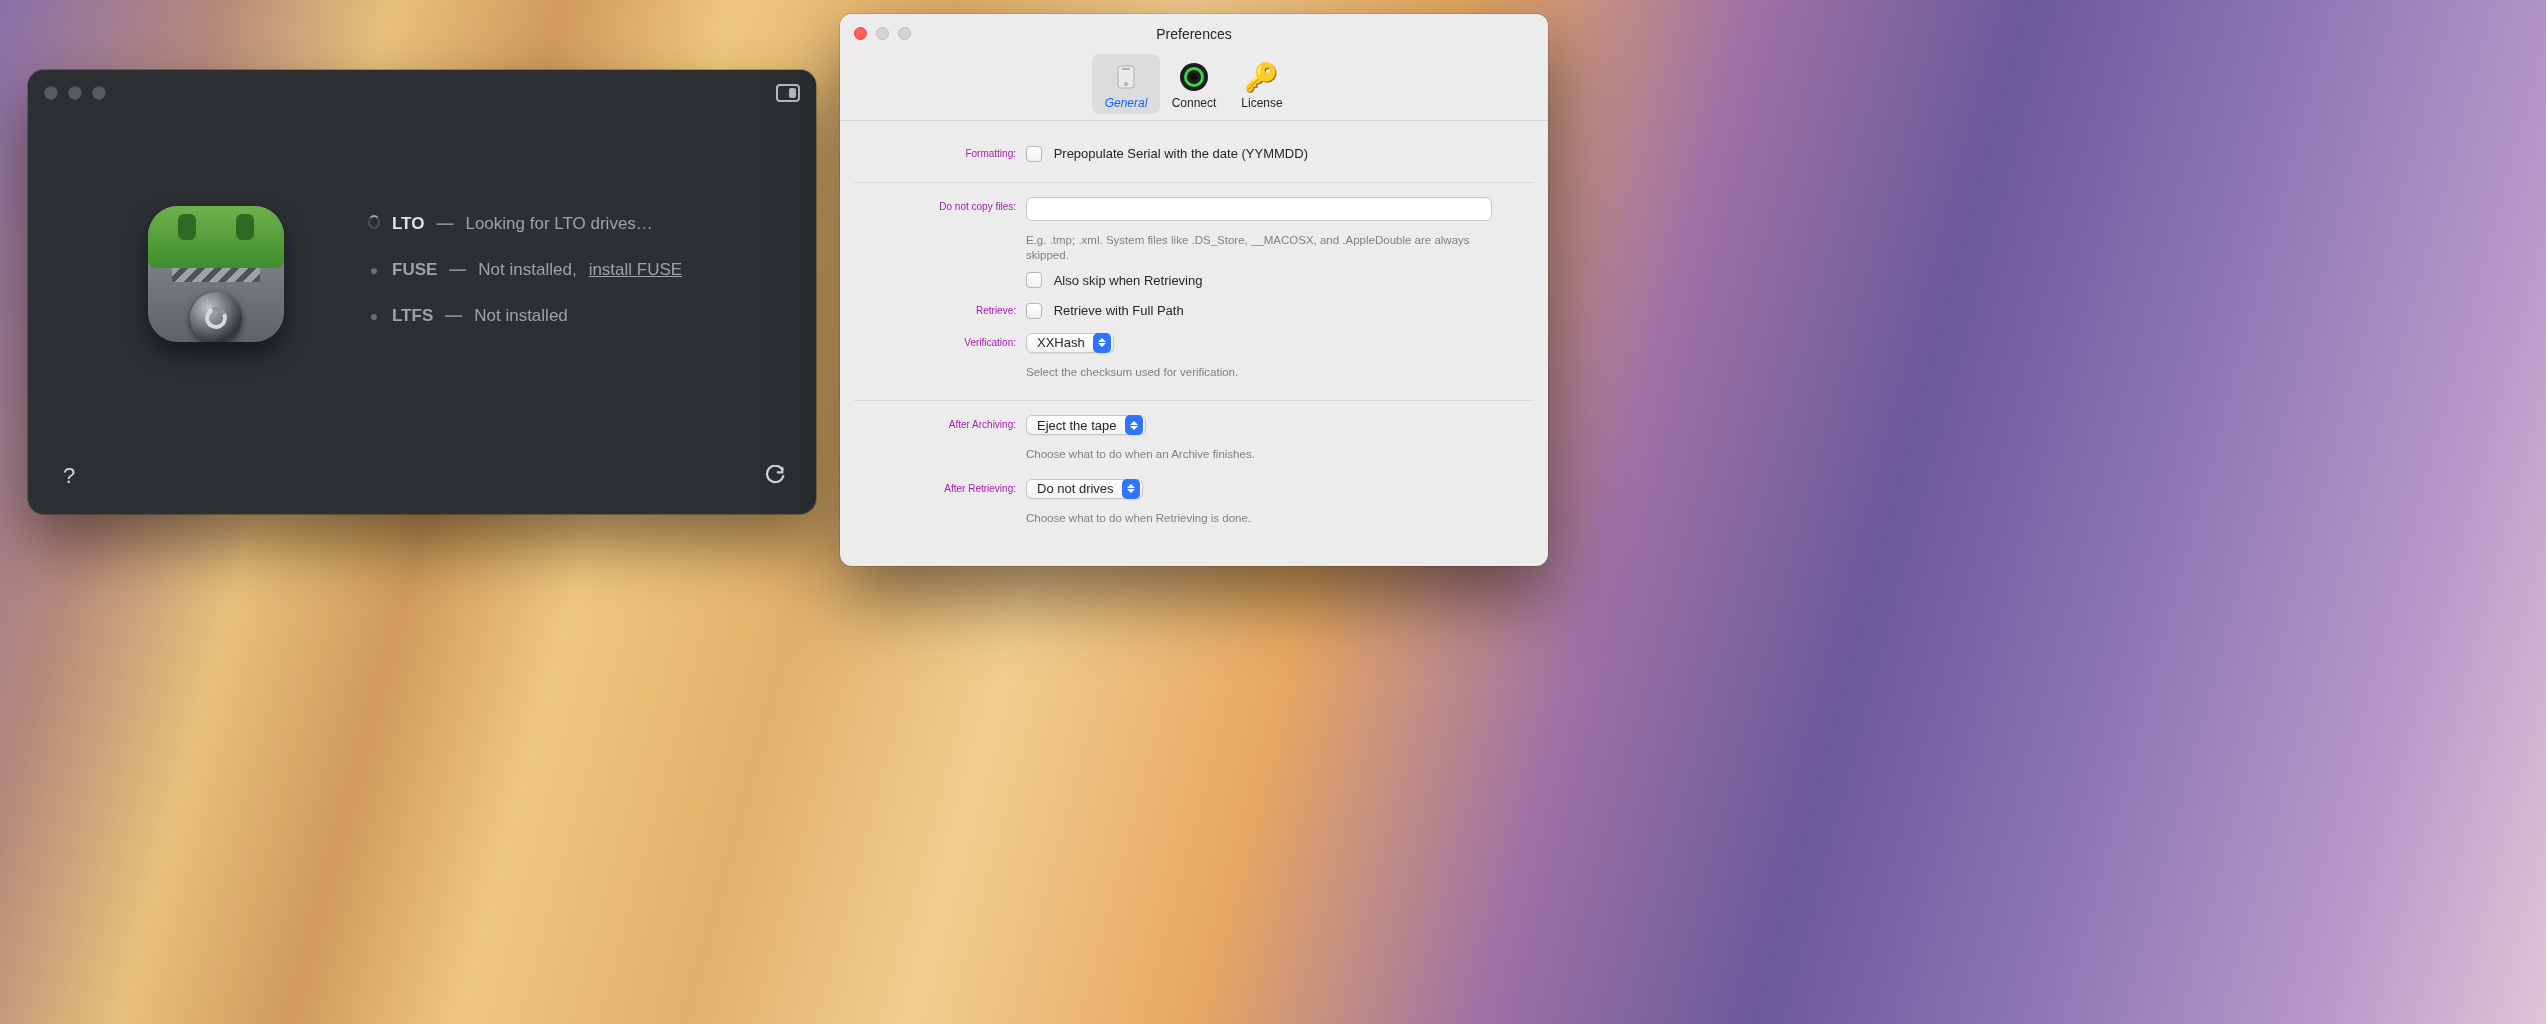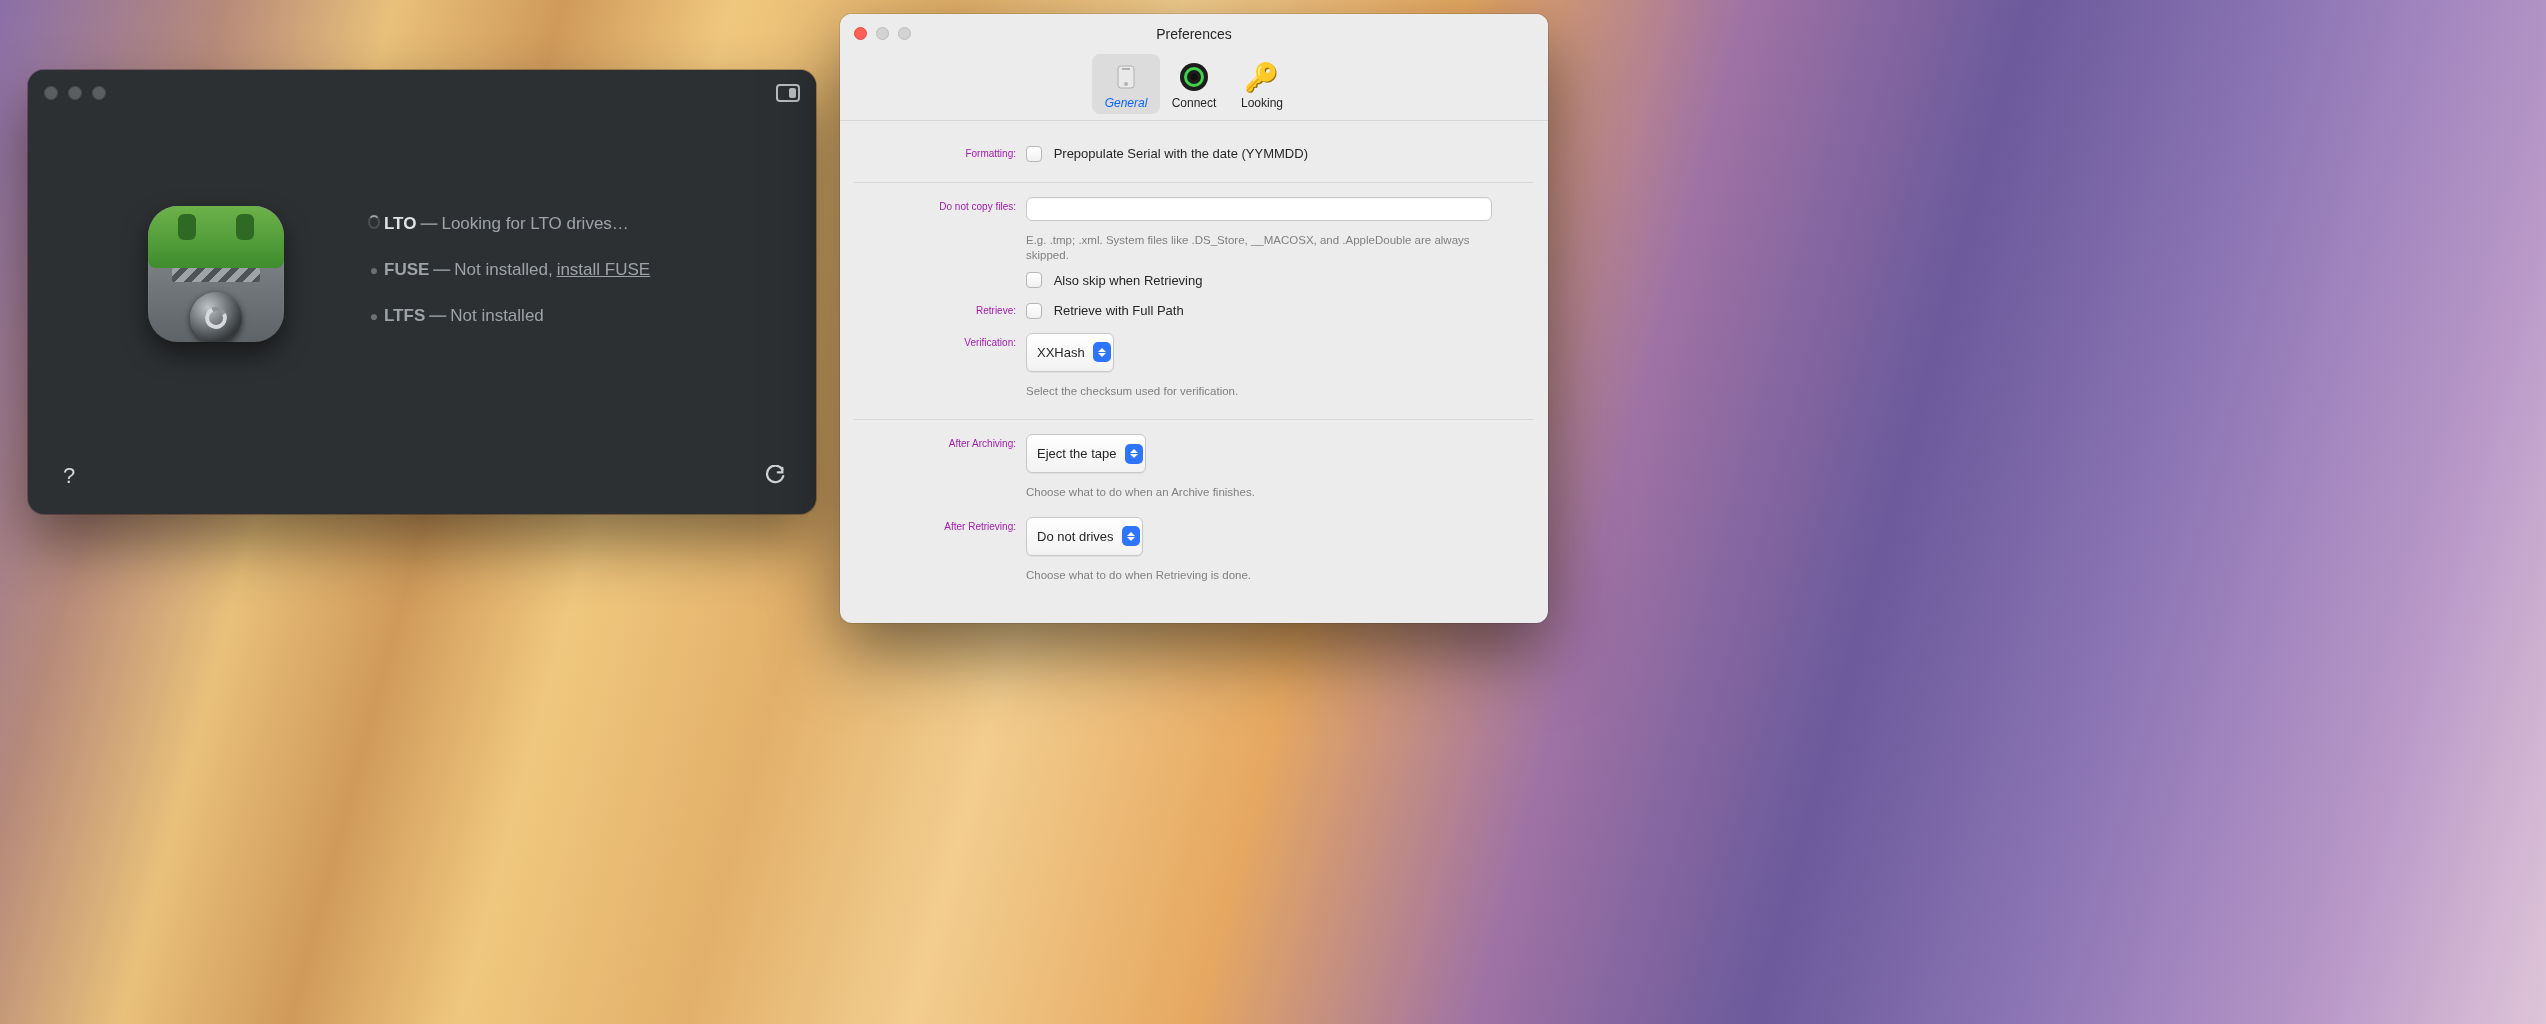--- a/index.html
+++ b/index.html
@@ -84,21 +84,21 @@
     display:flex; align-items:center; justify-content:center;
   }
   .app-icon .lens-inner {
     width: 22px; height: 22px; border-radius: 50%;
     border: 4px solid #d6dadd; border-top-color: #8e9396;
     transform: rotate(20deg);
   }
 
   .status-list { flex: 1; padding-left: 70px; padding-top: 8px; }
   .status-row {
-    display: flex; align-items: baseline; gap: 4px;
+    display: flex; align-items: baseline; gap: 12px;
     font-size: 17px; margin-bottom: 26px; color: #a6abaf;
   }
   .status-row .bullet {
     width: 12px; display:inline-flex; justify-content:center;
     font-size: 14px; color: #6c7073;
   }
   .status-row .name { font-weight: 600; color: #dfe3e6; }
   .status-row .name.dim { color: #9ea3a8; }
   .status-row .dash { color: #8a8f93; font-weight: 600; }
   .status-row .msg { color: #9ea3a8; }
@@ -204,21 +204,21 @@
     box-shadow: inset 0 1px 1px rgba(0,0,0,.05);
   }
   .hint {
     color:#808080; font-size:11.5px; line-height:1.35;
     margin-top: 12px;
     max-width: 466px;
   }
 
   .mac-select {
     display:inline-flex; align-items:center;
-    height: 39px;
+    height: 20px;
     background: linear-gradient(#fff,#f2f2f2);
     border:1px solid #c7c7c7;
     border-radius: 6px;
     box-shadow: 0 1px 1px rgba(0,0,0,.06);
     padding: 0 0 0 10px;
     font-size: 13px;
   }
   .mac-select .val { padding-right: 8px; }
   .mac-select .arrows {
     width: 18px; height: 20px; margin: 0 2px 0 0;
@@ -331,21 +331,21 @@
         <svg width="32" height="32" viewBox="0 0 32 32">
           <circle cx="16" cy="16" r="14" fill="#1d1d1d"></circle>
           <circle cx="16" cy="16" r="8.5" fill="none" stroke="#3fd24b" stroke-width="3"></circle>
           <circle cx="16" cy="16" r="3.5" fill="#101010"></circle>
         </svg>
       </div>
       <div class="lbl">Connect</div>
     </div>
     <div class="tb-item">
       <div class="icon tb-key">🔑</div>
-      <div class="lbl">Looking</div>
+      <div class="lbl">License</div>
     </div>
   </div>
 
   <div class="prefs-body">
 
     <div class="section">
       <div class="row">
         <div class="lblcol">Formatting:</div>
         <div class="ctrlcol">
           <input type="checkbox" class="mac-checkbox" style="">

